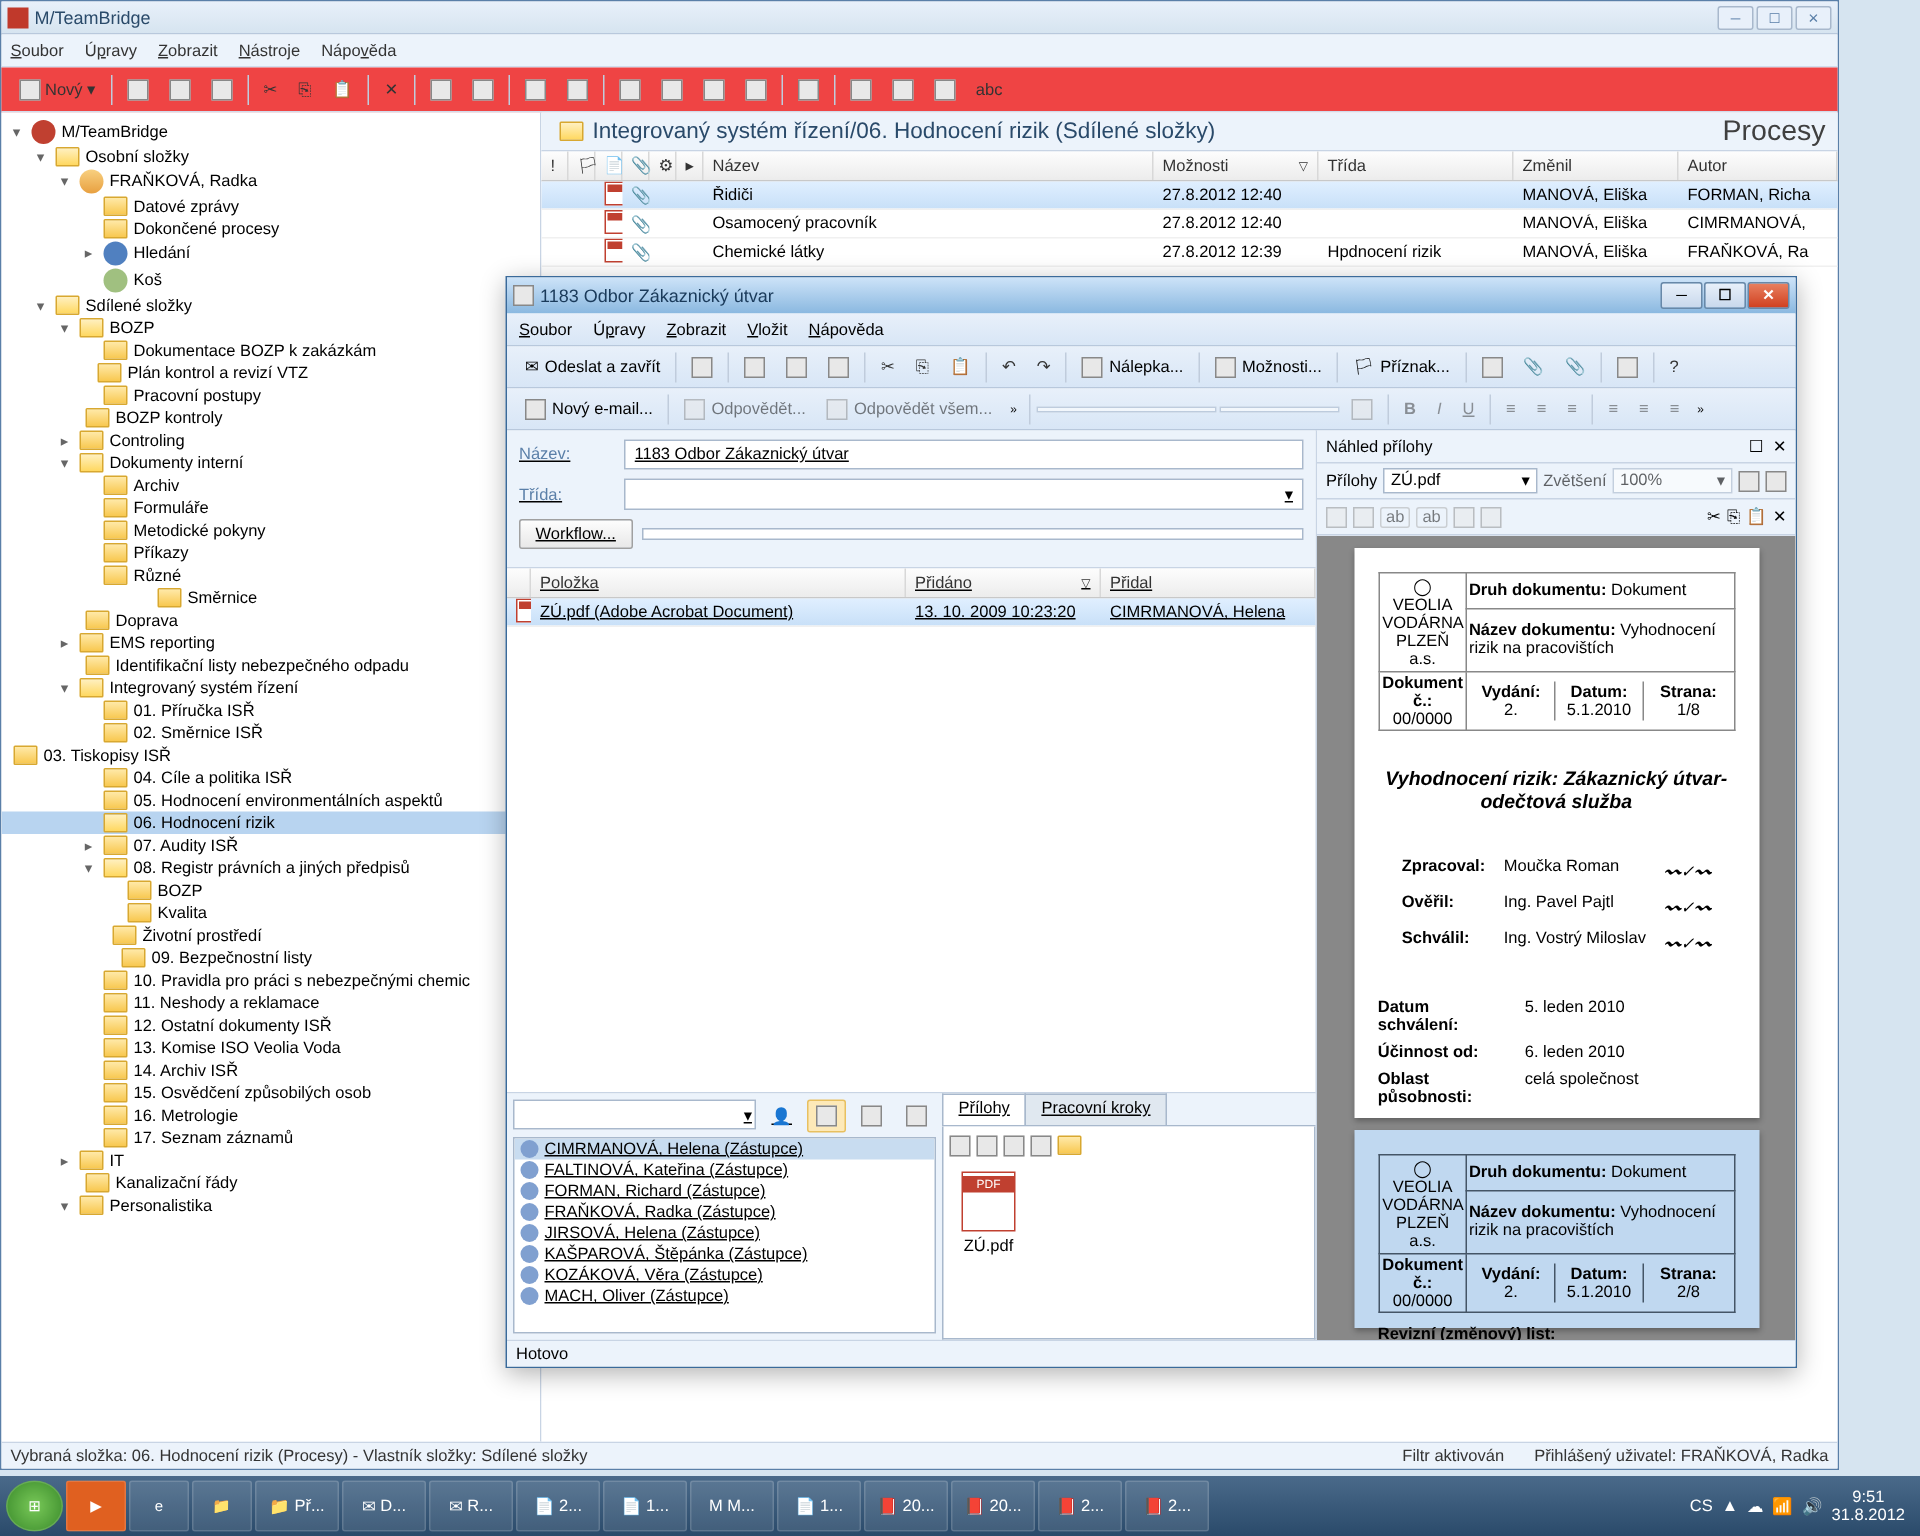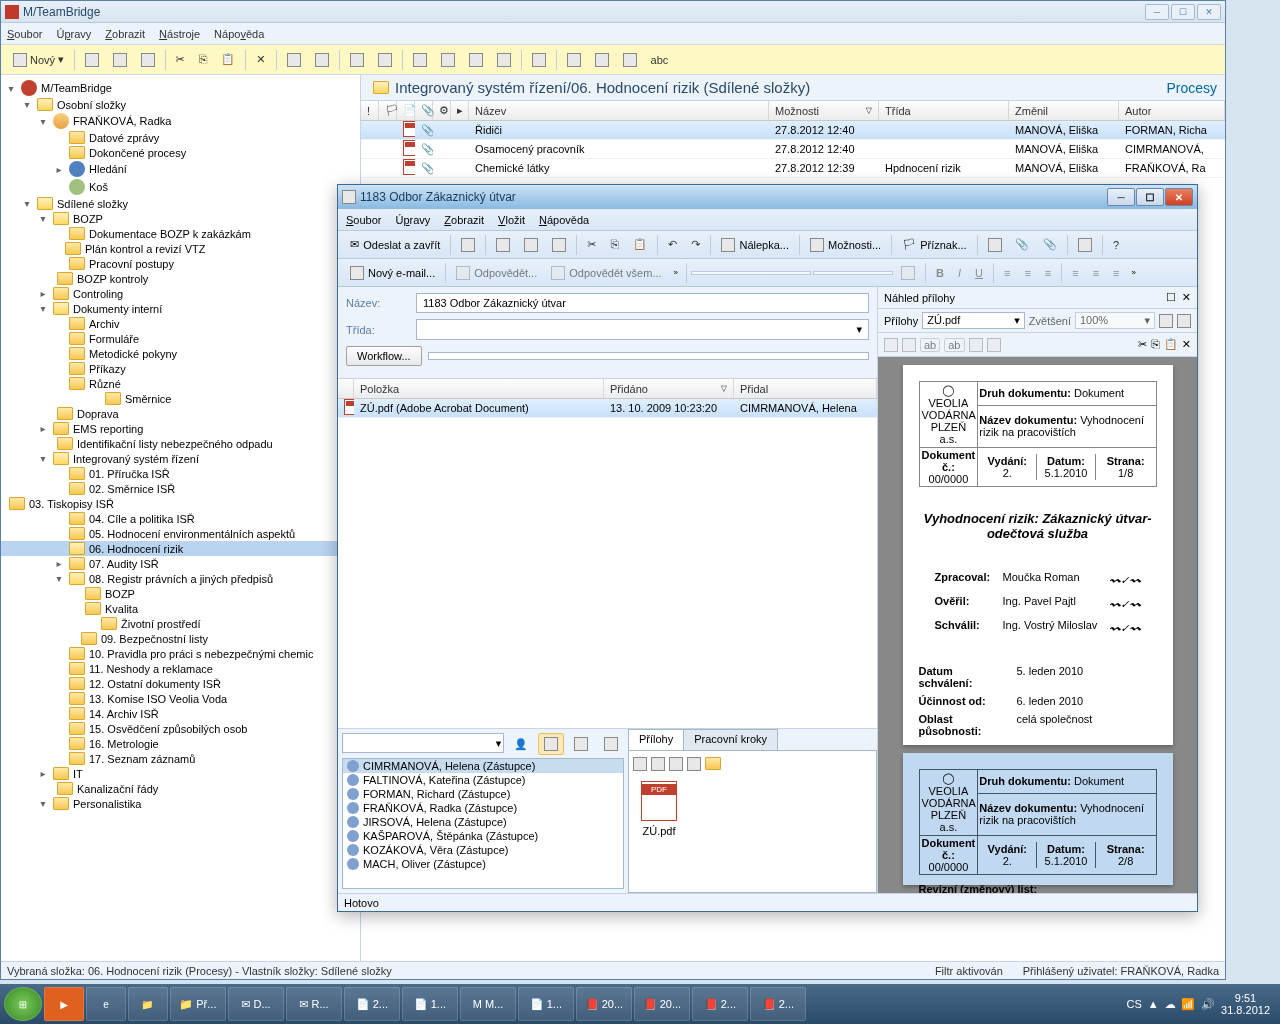--- a/index.html
+++ b/index.html
@@ -6,54 +6,54 @@
 body { background: #d6e4f0; width: 1280px; height: 1024px; overflow: hidden; position: relative; }
 .outer-window { border: 1px solid #5a7fa8; background: #fff; width: 1226px; height: 980px; position: absolute; left: 0; top: 0; }
 .titlebar { background: linear-gradient(#e8f0fa, #d6e4f0); height: 22px; display: flex; align-items: center; padding: 0 4px; border-bottom: 1px solid #b8c8dc; }
 .titlebar .app-icon { width: 14px; height: 14px; background: #c0392b; margin-right: 4px; }
 .titlebar .title { flex: 1; color: #2a4a6a; font-size: 12px; }
 .win-controls { display: flex; gap: 2px; }
 .win-btn { width: 24px; height: 16px; background: #e8f0fa; border: 1px solid #a8b8cc; border-radius: 2px; display: flex; align-items: center; justify-content: center; font-size: 9px; color: #5a7fa8; }
 .menubar { background: #ecf3fb; height: 22px; display: flex; align-items: center; padding: 0 6px; gap: 14px; border-bottom: 1px solid #d0dcec; }
 .menubar span { color: #333; cursor: default; }
 .menubar span u { text-decoration: underline; }
-.toolbar { background: #fef9c3; height: 30px; display: flex; align-items: center; padding: 0 6px; gap: 2px; border-bottom: 1px solid #d0dcec; }
+.toolbar { background: #ef4444; height: 30px; display: flex; align-items: center; padding: 0 6px; gap: 2px; border-bottom: 1px solid #d0dcec; }
 .tb-btn { padding: 3px 5px; border: 1px solid transparent; border-radius: 2px; display: flex; align-items: center; gap: 3px; color: #333; }
 .tb-sep { width: 1px; height: 20px; background: #c0ccdc; margin: 0 2px; }
 .main-area { display: flex; height: calc(100% - 22px - 22px - 30px - 18px); }
 .tree-panel { width: 360px; background: #fff; border-right: 1px solid #c8d4e4; overflow: auto; padding: 4px 0; }
 .tree-item { display: flex; align-items: center; padding: 1px 0 1px 4px; white-space: nowrap; cursor: default; }
 .tree-item.selected { background: #b8d4f0; }
 .expander { width: 12px; height: 12px; display: inline-flex; align-items: center; justify-content: center; color: #666; font-size: 10px; }
 .folder-icon { width: 16px; height: 13px; background: linear-gradient(#ffe9a8, #f8c850); border: 1px solid #d8a830; border-radius: 1px; margin: 0 4px; display: inline-block; }
 .folder-icon.open { background: linear-gradient(#fff0c0, #ffd860); }
 .special-icon { width: 16px; height: 16px; margin: 0 4px; display: inline-block; border-radius: 50%; }
 .right-panel { flex: 1; display: flex; flex-direction: column; background: #fff; }
 .breadcrumb-bar { height: 26px; background: #ecf3fb; display: flex; align-items: center; padding: 0 8px; border-bottom: 1px solid #c8d4e4; }
 .breadcrumb-bar .folder-icon { margin-right: 6px; }
 .breadcrumb-text { font-size: 15px; color: #2a4a6a; flex: 1; }
-.breadcrumb-right { font-size: 14px; color: #0369a1; }
+.breadcrumb-right { font-size: 19px; color: #404040; }
 .grid-header { background: linear-gradient(#fdfdfd, #ececec); height: 20px; display: flex; border-bottom: 1px solid #c8c8c8; }
 .grid-header > div { border-right: 1px solid #d8d8d8; padding: 2px 6px; color: #333; display: flex; align-items: center; }
 .grid-row { height: 19px; display: flex; align-items: center; border-bottom: 1px solid #f0f0f0; }
 .grid-row.selected { background: linear-gradient(#e0efff, #c8e0f8); }
 .grid-cell { padding: 0 6px; overflow: hidden; white-space: nowrap; }
 .status-bar { height: 18px; background: #ecf3fb; border-top: 1px solid #c8d4e4; display: flex; align-items: center; padding: 0 6px; font-size: 11px; color: #333; gap: 20px; }
 .inner-window { position: absolute; left: 337px; top: 184px; width: 861px; height: 728px; background: #fff; border: 1px solid #3a6a9a; box-shadow: 0 4px 16px rgba(0,0,0,0.3); z-index: 100; }
 .inner-titlebar { background: linear-gradient(#cde3f8, #8ab8e0); height: 24px; display: flex; align-items: center; padding: 0 4px; }
 .inner-titlebar .title { flex: 1; color: #1a3a5a; font-size: 12px; padding-left: 4px; }
 .inner-win-controls { display: flex; gap: 1px; }
 .inner-win-btn { width: 28px; height: 18px; background: linear-gradient(#e8f0fa, #c8d8ec); border: 1px solid #6888a8; border-radius: 2px; display: flex; align-items: center; justify-content: center; font-size: 10px; font-weight: bold; }
 .inner-win-btn.close { background: linear-gradient(#e88060, #d04020); color: #fff; }
 .inner-menubar { background: linear-gradient(#e8f0fa, #d8e6f6); height: 22px; display: flex; align-items: center; padding: 0 8px; gap: 14px; border-bottom: 1px solid #b8c8dc; }
 .inner-toolbar { background: linear-gradient(#e8f0fa, #d8e6f6); height: 28px; display: flex; align-items: center; padding: 0 6px; gap: 2px; border-bottom: 1px solid #b8c8dc; }
 .inner-toolbar2 { background: linear-gradient(#e8f0fa, #d8e6f6); height: 28px; display: flex; align-items: center; padding: 0 6px; gap: 2px; border-bottom: 1px solid #b8c8dc; }
 .tb-lbl-btn { padding: 2px 6px; display: flex; align-items: center; gap: 4px; }
 .inner-body { display: flex; height: calc(100% - 24px - 22px - 28px - 28px - 18px); }
-.inner-left { width: 540px; display: flex; flex-direction: column; border-right: 1px solid #c8d4e4; }
+.inner-left { width: 540px; display: flex; flex-direction: column; border-right: 1px solid #c8d4e4; text-decoration: underline; }
 .form-area { padding: 6px 8px; background: #ecf3fb; }
 .form-row { display: flex; align-items: center; margin-bottom: 6px; }
 .form-label { width: 70px; color: #5a7fa8; }
 .form-input { flex: 1; border: 1px solid #a8b8cc; padding: 3px 6px; background: #fff; }
 .workflow-btn { padding: 3px 10px; background: linear-gradient(#fdfdfd, #e8e8e8); border: 1px solid #a0a0a0; border-radius: 2px; }
 .item-grid-area { border-top: 1px solid #c8d4e4; }
 .inner-bottom { display: flex; height: 165px; border-top: 1px solid #c8d4e4; }
 .assignee-panel { width: 290px; display: flex; flex-direction: column; padding: 4px; background: #ecf3fb; }
 .assignee-top { display: flex; gap: 4px; margin-bottom: 3px; }
 .assignee-combo { flex: 1; border: 1px solid #a8b8cc; background: #fff; height: 20px; }
@@ -316,21 +316,21 @@
           <span>08. Registr právních a jiných předpisů</span>
         </div>
       <div class="tree-item" style="padding-left:80px">
           <span class="folder-icon"></span>
           <span>BOZP</span>
         </div>
       <div class="tree-item" style="padding-left:80px">
           <span class="folder-icon"></span>
           <span>Kvalita</span>
         </div>
-      <div class="tree-item" style="padding-left:96px">
+      <div class="tree-item" style="padding-left:70px">
           <span class="folder-icon"></span>
           <span>Životní prostředí</span>
         </div>
       <div class="tree-item" style="padding-left:76px">
           <span class="folder-icon"></span>
           <span>09. Bezpečnostní listy</span>
         </div>
       <div class="tree-item" style="padding-left:64px">
           <span class="folder-icon"></span>
           <span>10. Pravidla pro práci s nebezpečnými chemic</span>

